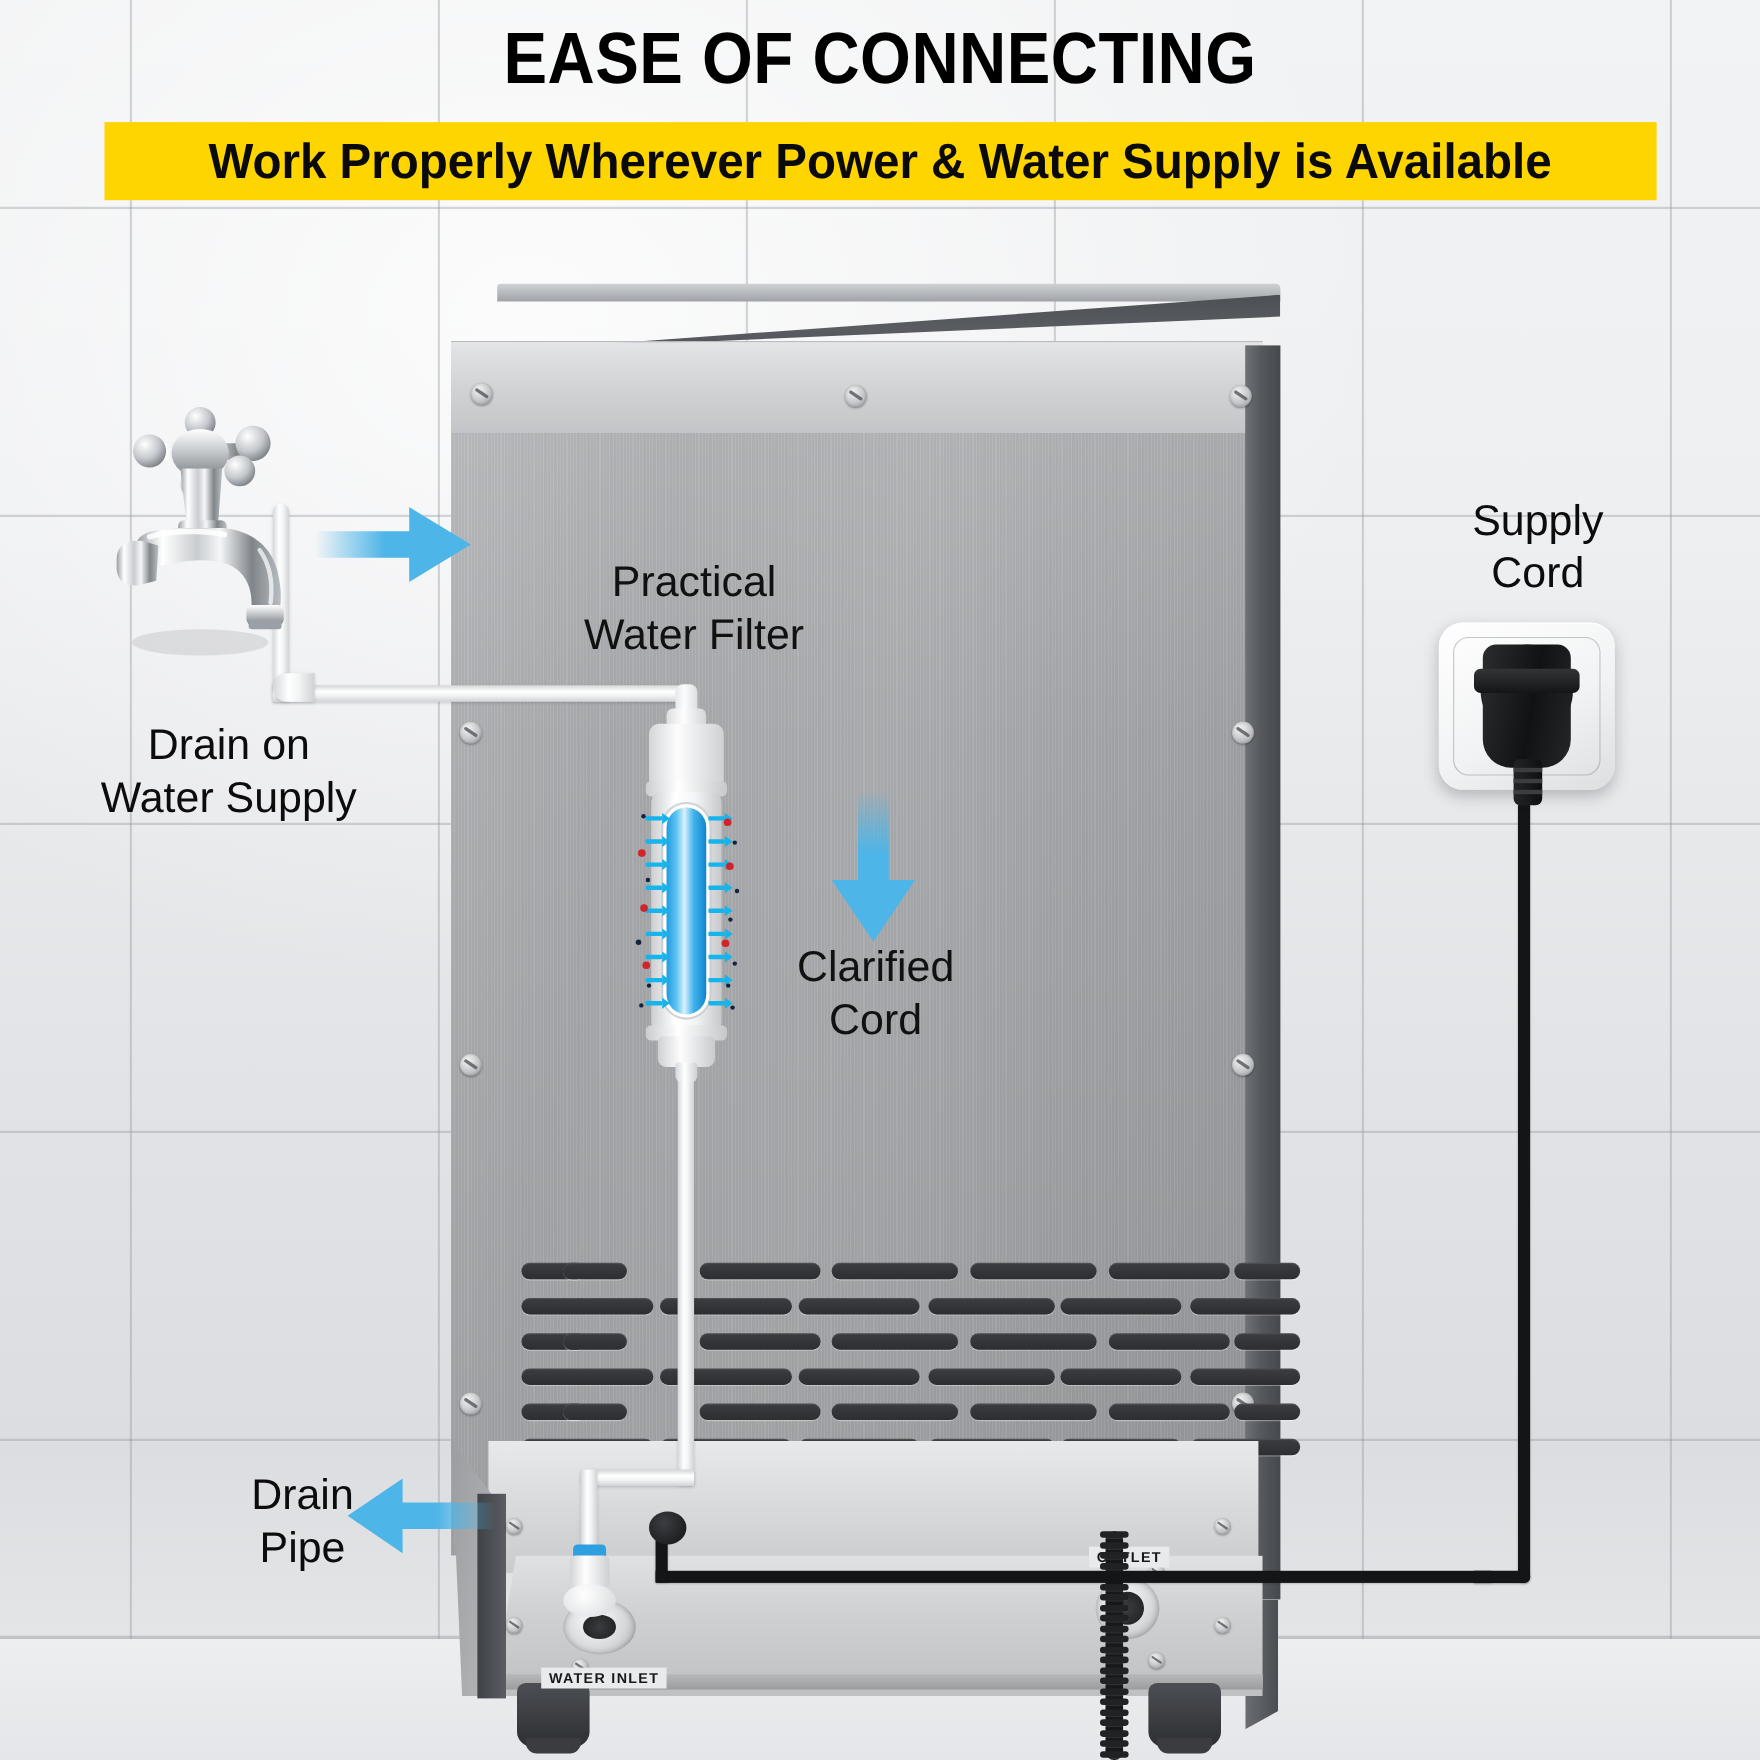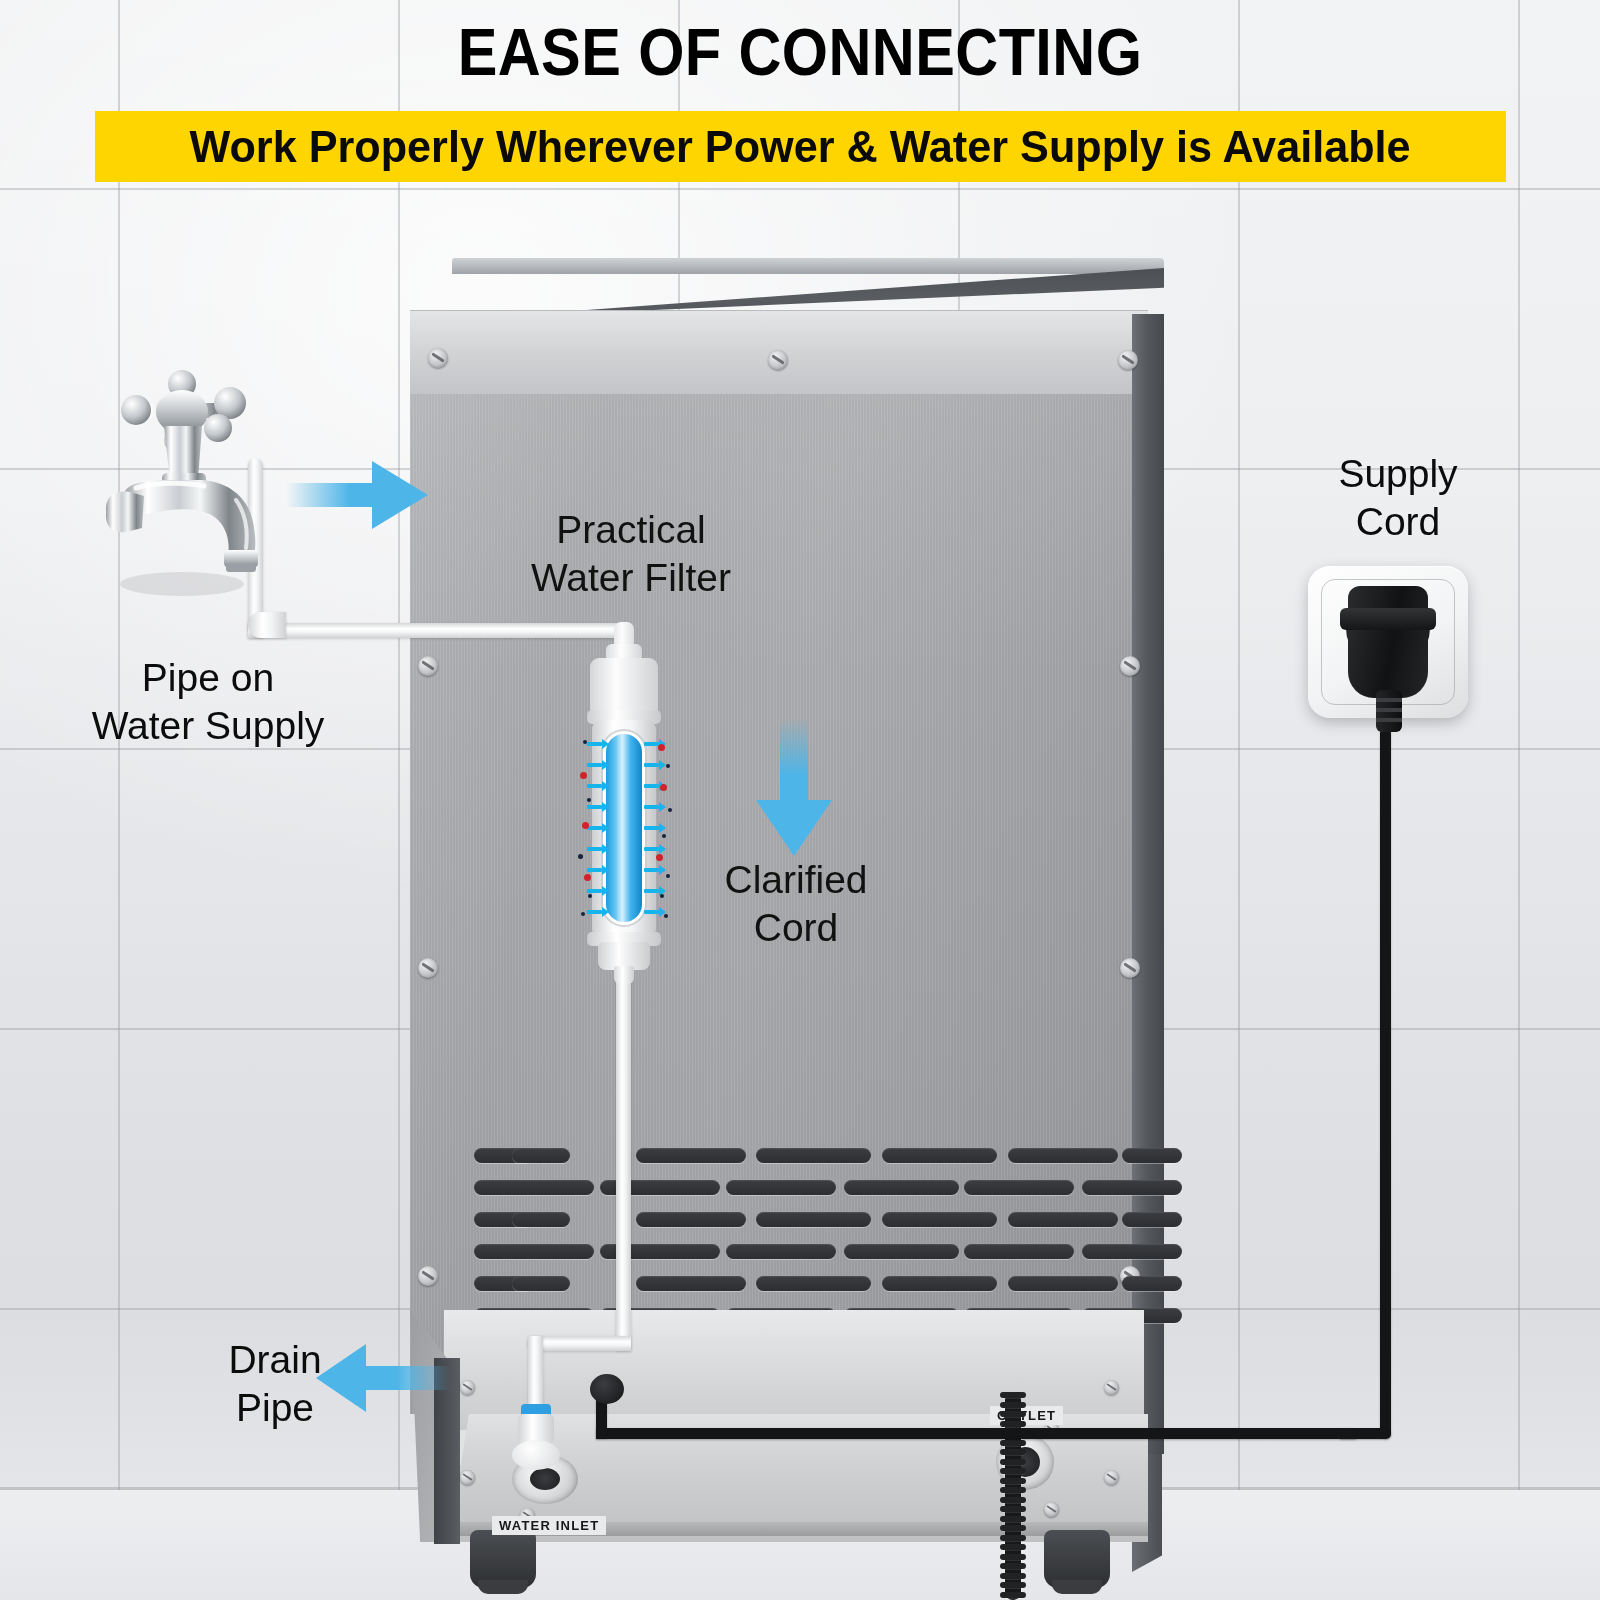--- a/index.html
+++ b/index.html
@@ -617,21 +617,21 @@
     <div style="position: absolute; left: 0px; top: 133px; width: 26px; height: 6px; border-radius: 4px; background: rgb(32, 34, 36); box-shadow: rgba(255, 255, 255, 0.1) 0px 1px 0px;"></div>
     <div style="position: absolute; left: 0px; top: 142.5px; width: 26px; height: 6px; border-radius: 4px; background: rgb(32, 34, 36); box-shadow: rgba(255, 255, 255, 0.1) 0px 1px 0px;"></div>
     <div style="position: absolute; left: 0px; top: 152px; width: 26px; height: 6px; border-radius: 4px; background: rgb(32, 34, 36); box-shadow: rgba(255, 255, 255, 0.1) 0px 1px 0px;"></div>
     <div style="position: absolute; left: 0px; top: 161.5px; width: 26px; height: 6px; border-radius: 4px; background: rgb(32, 34, 36); box-shadow: rgba(255, 255, 255, 0.1) 0px 1px 0px;"></div>
     <div style="position: absolute; left: 0px; top: 171px; width: 26px; height: 6px; border-radius: 4px; background: rgb(32, 34, 36); box-shadow: rgba(255, 255, 255, 0.1) 0px 1px 0px;"></div>
     <div style="position: absolute; left: 0px; top: 180.5px; width: 26px; height: 6px; border-radius: 4px; background: rgb(32, 34, 36); box-shadow: rgba(255, 255, 255, 0.1) 0px 1px 0px;"></div>
     <div style="position: absolute; left: 0px; top: 190px; width: 26px; height: 6px; border-radius: 4px; background: rgb(32, 34, 36); box-shadow: rgba(255, 255, 255, 0.1) 0px 1px 0px;"></div>
     <div style="position: absolute; left: 0px; top: 199.5px; width: 26px; height: 6px; border-radius: 4px; background: rgb(32, 34, 36); box-shadow: rgba(255, 255, 255, 0.1) 0px 1px 0px;"></div>
   </div>
 
-<div class="callout" style="left:48px;  top:654px;  width:320px">Pipe on
+<div class="callout" style="left:48px;  top:654px;  width:320px">Drain on
 Water Supply</div>
 <div class="callout onmetal" style="left:466px; top:506px; width:330px">Practical
 Water Filter</div>
 <div class="callout onmetal" style="left:646px; top:856px; width:300px">Clarified
 Cord</div>
 <div class="callout" style="left:1248px; top:450px; width:300px">Supply
 Cord</div>
 <div class="callout" style="left:160px; top:1336px; width:230px">Drain
 Pipe</div>
 

